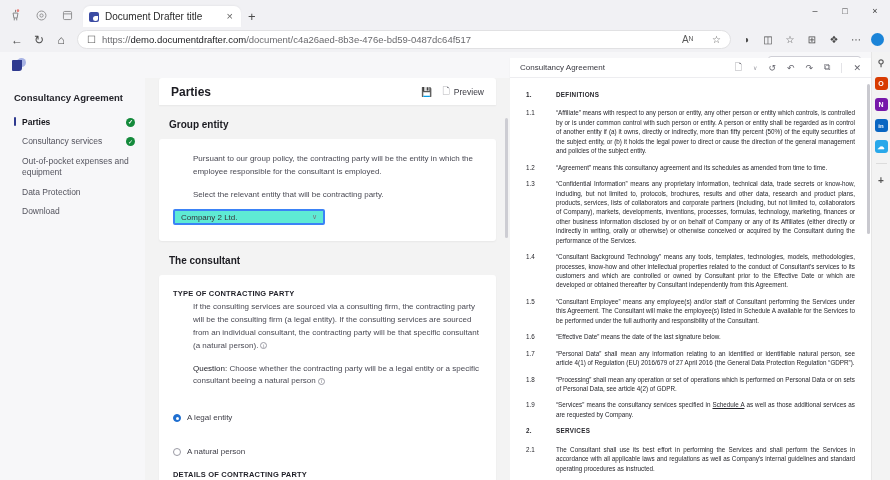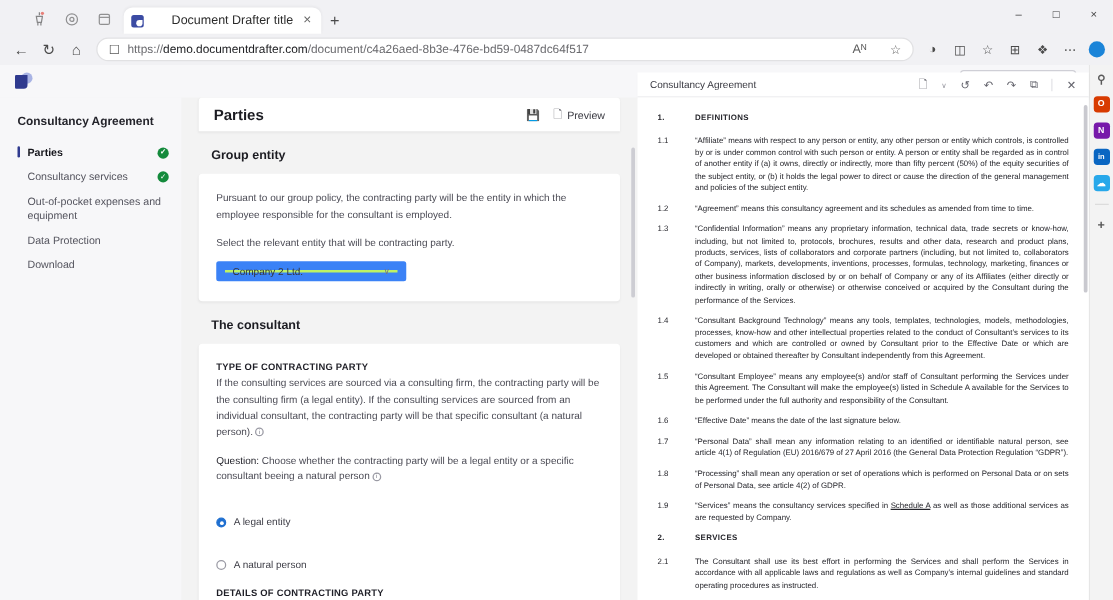--- a/index.html
+++ b/index.html
@@ -9,21 +9,21 @@
     background:#f3f3f3;
     font-size:11px;
     color:#202124;
     -webkit-font-smoothing:antialiased;
   }
   .app { position:relative; width:890px; height:480px; }
 
   
   .browser-top {
     height:27px; background:#f1f1f4; display:flex; align-items:flex-end;
-    padding-left:20px; position:relative;text-align:right;
+    padding-left:4px; position:relative;
   }
   .win-icons { display:flex; align-items:center; gap:13px; padding:0 9px 5px 5px; }
   .win-ico { width:13px; height:13px; opacity:.62; position:relative; display:block; }
   .tab {
     height:21px; min-width:158px; max-width:168px; background:#fff;
     border-radius:7px 7px 0 0; display:flex; align-items:center;
     padding:0 6px; gap:6px; font-size:10px; color:#2b2b2b;
     box-shadow:0 -1px 2px rgba(0,0,0,.04);
   }
   .tab-fav { width:10px; height:10px; background:#3b4ba3; border-radius:2px; flex:0 0 auto; position:relative; }
@@ -93,27 +93,27 @@
     display:flex; align-items:center; padding:0 12px; box-shadow:0 1px 2px rgba(0,0,0,.05);
   }
   .panel-head h1 { font-size:12px; font-weight:700; color:#1c1c22; }
   .panel-head-right { margin-left:auto; display:flex; align-items:center; gap:10px; }
   .ph-ic { font-size:9px; color:#6c6c75; }
   .ph-preview { display:flex; align-items:center; gap:4px; font-size:8.5px; color:#3a3a42; }
 
   .scroller { position:absolute; top:27px; left:0; right:0; bottom:0; overflow:hidden; padding:0 14px; }
   .sec-title { font-size:10px; font-weight:700; color:#1c1c22; padding:14px 10px 9px 10px; }
   .card { background:#fff; border-radius:3px; padding:14px 14px 16px 14px; box-shadow:0 1px 2px rgba(0,0,0,.05); }
-  .p-body { font-size:8px; color:#4a4a54; line-height:1.6; }
+  .p-body { font-size:8px; color:#4a4a54; line-height:1.6;margin-left:20px; }
   .p-gap { margin-top:10px; }
   .lbl-caps { font-size:7.5px; font-weight:700; color:#1f1f27; letter-spacing:.2px; margin-bottom:3px; }
   .lbl-bold { font-weight:400; color:#1f1f27; }
   .select {
-    margin-top:8px; width:152px; height:16px; border:7px solid #3b82f6; border-radius:2px;
-    background:#bef264; display:flex; align-items:center; padding:0 6px; font-size:8px; color:#34343c;
+    margin-top:8px; width:152px; height:16px; border:2px solid #3b82f6; border-radius:2px;
+    background:#5eead4; display:flex; align-items:center; padding:0 6px; font-size:8px; color:#34343c;
   }
   .select .chev { margin-left:auto; font-size:7px; color:#77777f; }
   .radio-row { display:flex; align-items:center; gap:6px; margin-top:25px; font-size:8px; color:#3c3c45; }
   .radio { width:8px; height:8px; border-radius:50%; border:1px solid #9a9aa4; background:#fff; flex:0 0 auto; position:relative; }
   .radio.on { border-color:#1f6fd0; background:#1f6fd0; }
   .radio.on:after { content:""; position:absolute; left:2px; top:2px; width:3px; height:3px; border-radius:50%; background:#fff; }
   .info { display:inline-flex; width:7px; height:7px; border-radius:50%; border:1px solid #9a9aa4; color:#7a7a84; font-size:5px; align-items:center; justify-content:center; vertical-align:middle; margin-left:2px; }
 
   
   .doc-panel { position:absolute; right:19px; top:58px; width:361px; bottom:0; }

